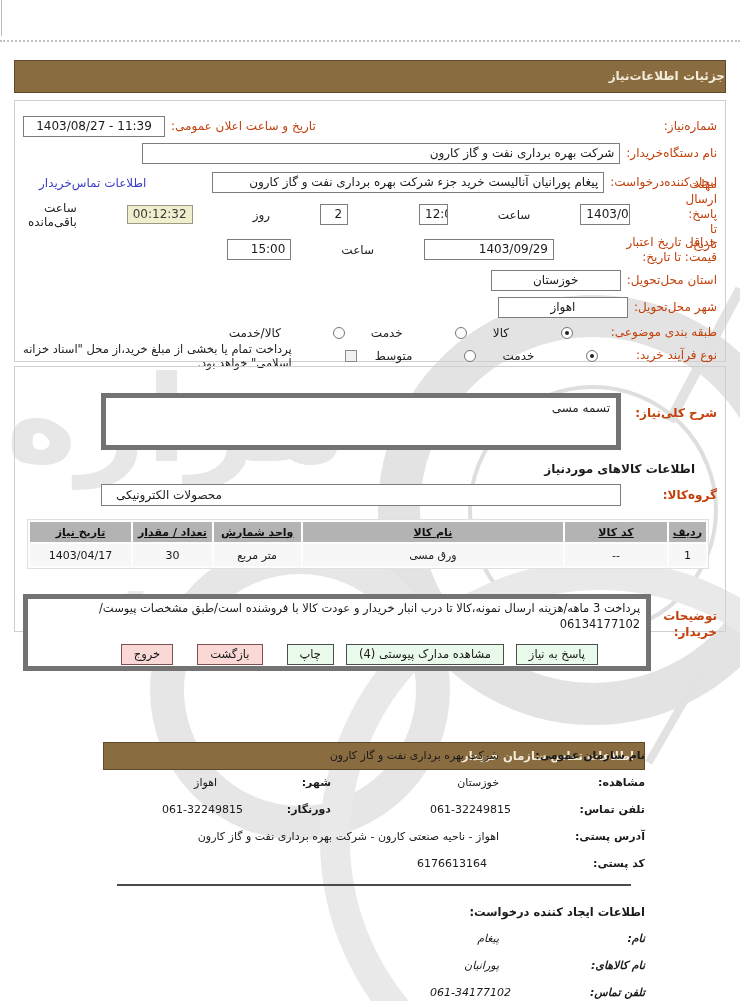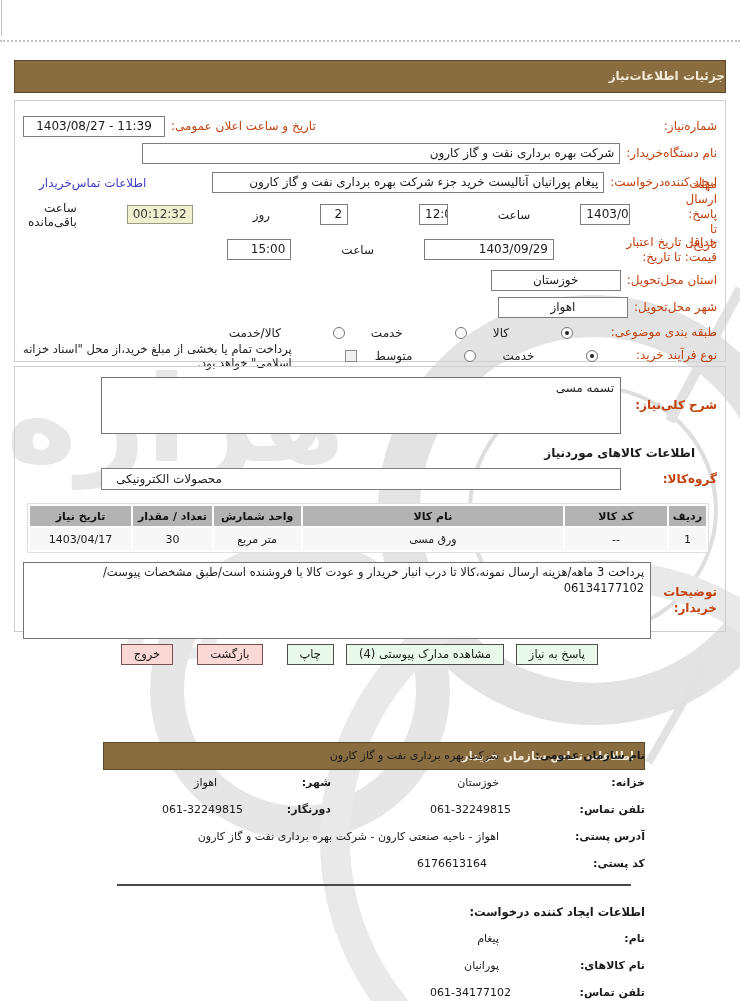--- a/index.html
+++ b/index.html
@@ -54,32 +54,32 @@
     padding:0 5px; direction:ltr; color:#3a3a3a; }
 
   
   .radio { display:inline-block; width:12px; height:12px; border:1px solid #767676; border-radius:50%; background:#fdfdfd; position:relative; margin-left:4px; flex:0 0 auto; }
   .radio.on::after { content:""; position:absolute; left:3px; top:3px; width:4px; height:4px; border-radius:50%; background:#222; }
   .checkbox { display:inline-block; width:12px; height:12px; border:1px solid #8a8a8a; background:#f1f1f1; margin-left:5px; flex:0 0 auto; }
   .choice { display:flex; align-items:center; margin-right:26px;gap:48px; }
   .choice .clabel { color:#222; }
 
   
-  .ta { background:#fff; border:1px solid #737373; padding:2px 6px; overflow:hidden; line-height:1.35; }
+  .ta { background:#fff; border:5px solid #737373; padding:2px 6px; overflow:hidden; line-height:1.35;margin-top:16px; }
   .desc-row { display:flex; align-items:center; margin-top:4px; }
   .desc-row .flabel { font-weight:bold; width:96px; }
   .ta.desc { width:520px; height:57px; }
   .goods-heading { font-weight:bold; margin:12px 22px 8px 0; }
   .group-row { display:flex; align-items:center; margin-top:2px; }
   .group-row .flabel { font-weight:bold; width:96px; }
   .box.group { width:520px; height:22px; line-height:20px; padding-left:10px; }
   .box.group .gval { float:left; margin-left:4px; }
 
   table.goods { border-collapse:separate; border-spacing:2px; width:682px; margin:13px 8px 0 8px; background:#fdfdfd; border:1px solid #e0e0e0; direction:rtl; }
-  table.goods th { background:var(--thead,#b3b3b3); color:#111; font-weight:bold; font-size:11px; height:20px; padding:1px 4px; }
+  table.goods th { background:var(--thead,#b3b3b3); color:#111; font-weight:bold; font-size:11px; height:20px; padding:1px 4px;text-decoration:underline; }
   table.goods td { background:#f7f7f7; font-size:11px; height:22px; text-align:center; padding:1px 4px; }
   th.c-row{width:36px;} th.c-code{width:104px;} th.c-name{width:268px;} th.c-unit{width:88px;} th.c-qty{width:80px;} th.c-date{width:102px;}
 
   .notes-row { display:flex; align-items:center; margin-top:9px; }
   .notes-row .flabel { font-weight:bold; width:66px; line-height:1.3; }
   .ta.notes { width:630px; height:77px; font-size:11.5px; }
 
   
   .btnrow { position:absolute; top:644px; right:142px; display:flex; direction:rtl; align-items:center; }
   .btn { height:21px; line-height:19px; border:1px solid #4d4d4d; padding:0 12px; font-size:11.5px; text-align:center; cursor:pointer; white-space:nowrap; }
@@ -94,21 +94,21 @@
     color:#f3ecd9; font-weight:bold; font-size:11.5px; line-height:26px; padding:0 10px; }
   .contact { position:absolute; left:103px; top:742px; width:542px; font-size:11px; }
   .cgrid { display:grid; grid-template-columns:118px 196px 86px auto; direction:rtl; row-gap:0; }
   .clab { font-weight:bold; height:27px; line-height:27px; }
   .cval { height:27px; line-height:27px; direction:ltr; text-align:right; padding-left:8px; }
   .cval.fa { direction:rtl; text-align:right; padding-right:28px; }
   .cval.span3 { grid-column: span 3; }
   .divider { border-top:2px solid #4a4a4a; margin:7px 14px 0 14px; }
   .sec-heading { font-weight:bold; font-size:11.5px; margin-top:19px; }
   .creator-grid { display:grid; grid-template-columns:118px auto; direction:rtl; margin-top:6px; }
-  .creator-grid .clab, .creator-grid .cval { height:27px; line-height:27px; }
+  .creator-grid .clab, .creator-grid .cval { height:27px; line-height:27px;font-style:italic; }
 </style>
 </head>
 <body>
 
 <div class="page">
 
   <div class="wm">
     <div class="wm-text t1">هزاره</div>
     <div class="wm-text t2">نیا</div>
     <div class="wm-ring r1"></div>
@@ -260,21 +260,21 @@
       <span class="btn pink gap-lg">خروج</span>
     </div>
 
     <div class="bar2">اطلاعات تماس سازمان خریدار</div>
 
     <div class="contact">
       <div class="cgrid">
         <span class="clab">نام سازمان عمومی:</span>
         <span class="cval fa span3">شرکت بهره برداری نفت و گاز کارون</span>
 
-        <span class="clab">خزانه:</span>
+        <span class="clab">مشاهده:</span>
         <span class="cval fa">خوزستان</span>
         <span class="clab">شهر:</span>
         <span class="cval fa">اهواز</span>
 
         <span class="clab">تلفن تماس:</span>
         <span class="cval" style="padding-right:16px;">061-32249815</span>
         <span class="clab">دورنگار:</span>
         <span class="cval" style="padding-right:2px;">061-32249815</span>
 
         <span class="clab">آدرس پستی:</span>

